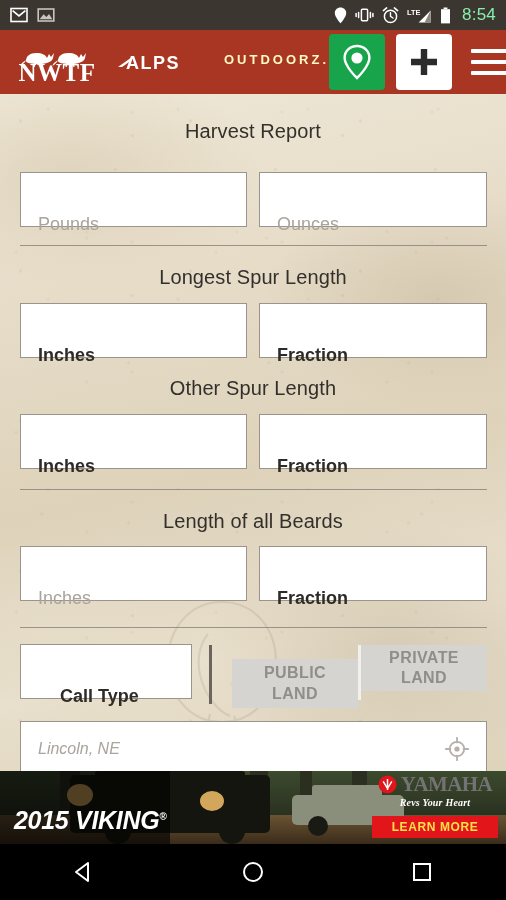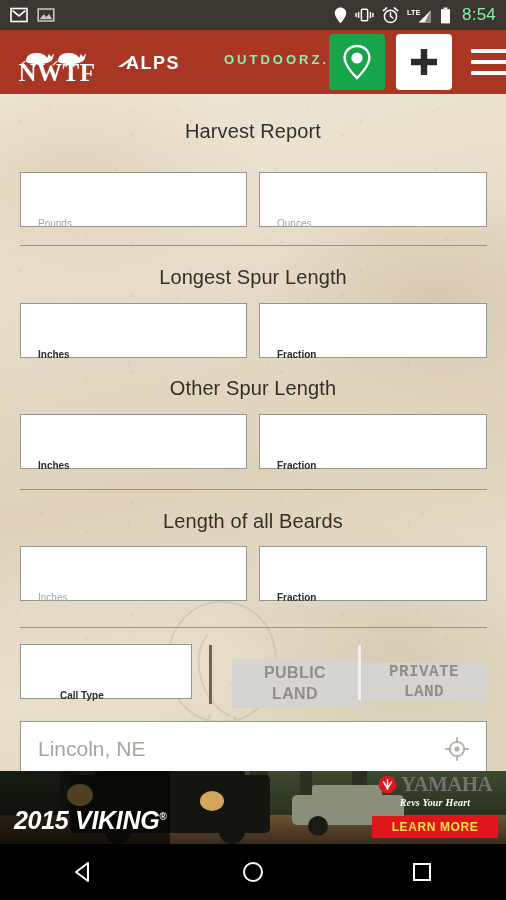--- a/index.html
+++ b/index.html
@@ -33,21 +33,21 @@
   .logo-nwtf { position:relative; width:86px; height:46px; }
   .nwtf-word {
     position:absolute; bottom:0; left:0; width:86px; text-align:center;
     color:#fff; font-size:25px; font-weight:bold; letter-spacing:.5px;
     font-family:"Liberation Serif", serif; line-height:1;
   }
   .nwtf-birds { position:absolute; top:2px; left:4px; }
   .logo-alps { display:flex; gap:2px; padding-top:2px; }
   .alps-1 { display:block; }
   .alps-2 {
-    color:#86efac; font-size:13px; font-weight:bold; letter-spacing:3px;
+    color:#fef9c3; font-size:13px; font-weight:bold; letter-spacing:3px;
     font-family:"Liberation Sans", sans-serif; line-height:1;
   }
   .appbar-actions { margin-left:auto; display:flex; align-items:center; gap:11px; }
   .btn-sq {
     width:56px; height:56px; border-radius:4px;
     display:flex; align-items:center; justify-content:center; cursor:pointer;
   }
   .btn-locate { background:#17a44a; }
   .btn-add { background:#fff; }
   .btn-menu {
@@ -92,42 +92,42 @@
   }
 
   .section-title {
     text-align:center; color:#33302c; font-size:20px; font-weight:normal;
     letter-spacing:.1px; position:absolute; left:0; width:506px;
   }
   .fld {
     position:absolute; background:#fff; border:1px solid #9b948a;
     display:flex; align-items:center; padding:0 17px;
   }
-  .fld span { font-size:10px; line-height:1;margin-top:48px; }
+  .fld span { font-size:18px; line-height:1;margin-top:48px; }
   .v-filled { color:#2f2c28; font-weight:bold; }
   .v-placeholder { color:#a9a49c; font-weight:normal; }
   .rule {
     position:absolute; left:20px; width:467px; height:1px;
     background:#8d8madd; background:#8c867c; opacity:.85;
   }
 
   
   .toggle {
     position:absolute; background:#d6d4d1;
     display:flex; flex-direction:column; align-items:center; justify-content:center;
     color:#918d88; font-size:16px; font-weight:bold; line-height:1.28;
     letter-spacing:.4px; cursor:pointer;
   }
   .divider-bar { position:absolute; background:#6b655c; }
 
   .loc-field {
     position:absolute; background:#fff; border:1px solid #9b948a;
     display:flex; align-items:center; padding:0 17px;
   }
-  .loc-field span { font-size:21px; color:#a9a49c; }
+  .loc-field span { font-size:16px; color:#a9a49c;font-style:italic; }
   .loc-ico { margin-left:auto; }
 
   
   .ad {
     position:absolute; left:0; top:771px; width:506px; height:73px;
     overflow:hidden; background:#120f0d;
   }
   .ad-scene { position:absolute; inset:0; }
   .ad-title {
     position:absolute; left:14px; bottom:9px; color:#fff;
@@ -294,21 +294,21 @@
     <div class="fld" style="left:20px; top:550px; width:172px; height:55px;padding-left:39px;">
       <span class="v-filled">Call Type</span>
     </div>
     <div class="divider-bar" style="left:209px; top:551px; width:3px; height:59px;"></div>
 
     <div class="toggle" style="left:232px; top:565px; width:126px; height:49px;">
       <span>PUBLIC</span>
       <span>LAND</span>
     </div>
     <div class="divider-bar" style="left:358px; top:551px; width:3px; height:55px; background:#f2f0ed;"></div>
-    <div class="toggle" style="left:361px; top:569px; width:126px; height:38px;font-family:Liberation Mono, monospace;">
+    <div class="toggle" style="left:361px; top:551px; width:126px; height:46px;">
       <span>PRIVATE</span>
       <span>LAND</span>
     </div>
 
     <div class="loc-field" style="left:20px; top:627px; width:467px; height:55px;">
       <span>Lincoln, NE</span>
       <svg class="loc-ico" width="24" height="24" viewBox="0 0 24 24">
         <circle cx="12" cy="12" r="7.2" fill="none" stroke="#b5b0a8" stroke-width="1.8"></circle>
         <circle cx="12" cy="12" r="2.6" fill="#b5b0a8"></circle>
         <path d="M12 0.8 L12 5.4 M12 18.6 L12 23.2 M0.8 12 L5.4 12 M18.6 12 L23.2 12" stroke="#b5b0a8" stroke-width="1.8" stroke-linecap="round"></path>

